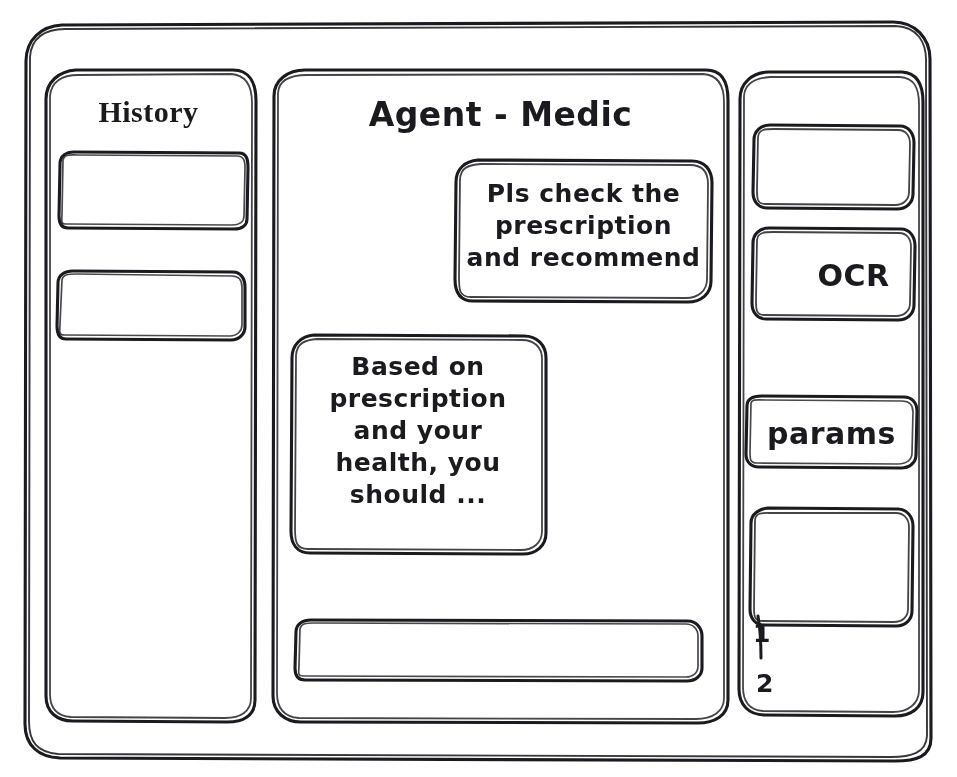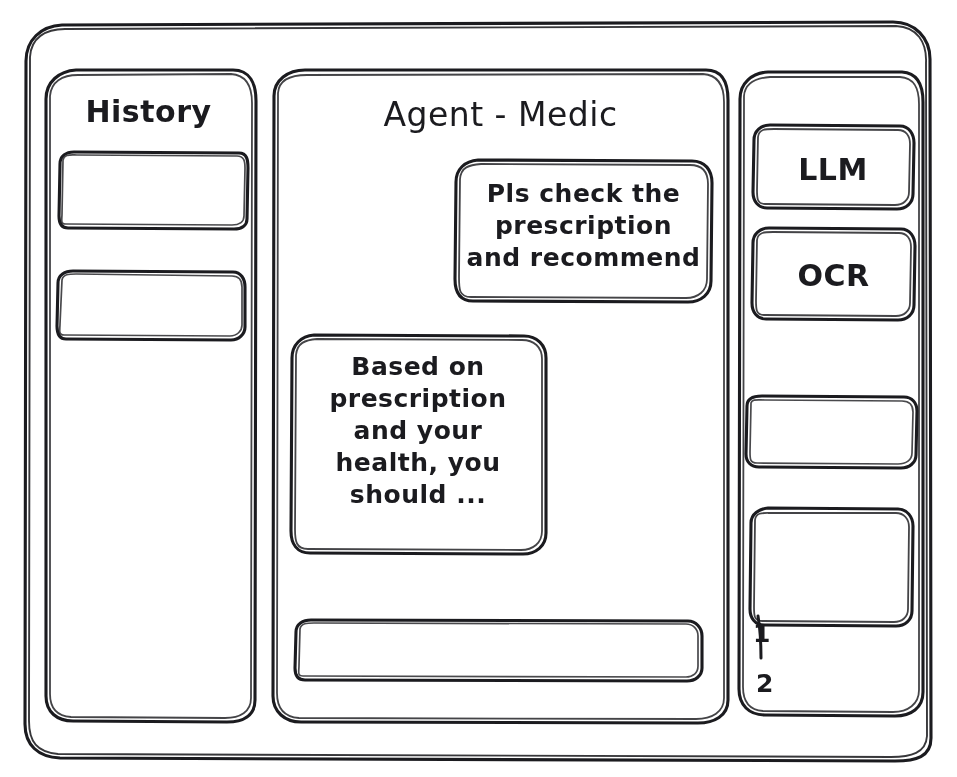--- a/index.html
+++ b/index.html
@@ -36,21 +36,21 @@
     letter-spacing: 0.5px;
     white-space: pre-line;
     user-select: none;
   }
   .panel-title {
     font-size: 30px;
     font-weight: 700;
   }
   .main-title {
     font-size: 33px;
-    font-weight: 400;
+    font-weight: 700;
   }
   .bubble-text {
     font-size: 25px;
     font-weight: 600;
   }
   .chip-text {
     font-size: 30px;
     font-weight: 700;
   }
   .chip-text.two-line {
@@ -140,21 +140,21 @@
                C912 620 905 626 896 626 L764 625 C755 625 750 618 750 609 Z"></path>
       <path d="M755 520 C756 512 763 513 771 513 L896 513 C904 513 909 519 909 527 L908 609
                C908 617 902 622 894 622 L762 621 C754 621 754 615 754 607 Z" stroke-width="1.8" opacity="0.82"></path>
 
       <path d="M758 616 C760 628 761 643 761 658" stroke-width="3"></path>
     </g>
   </svg>
 
   <div class="hit" style="left:46px; top:70px; width:210px; height:652px;"></div>
 
-  <div class="lbl panel-title" style="left:46px; top:93px; width:205px;">History</div>
+  <div class="lbl panel-title" style="left:46px; top:93px; width:205px;font-family:Liberation Serif, serif;">History</div>
 
   <div class="hit" style="left:58px; top:152px; width:190px; height:77px;">
     <div class="lbl bubble-text" style="left:0; top:26px; width:190px;"></div>
   </div>
 
   <div class="hit" style="left:57px; top:271px; width:188px; height:69px;">
     <div class="lbl bubble-text" style="left:0; top:22px; width:188px;"></div>
   </div>
 
   <div class="hit" style="left:273px; top:70px; width:455px; height:653px;"></div>
@@ -174,27 +174,27 @@
 health, you
 should ...</div>
   </div>
 
   <div class="hit" style="left:295px; top:620px; width:407px; height:61px;">
     <div class="lbl bubble-text" style="left:14px; top:16px; width:380px; text-align:left;"></div>
   </div>
 
   <div class="hit" style="left:739px; top:72px; width:184px; height:644px;"></div>
 
-  <div class="hit" style="left:752px; top:125px; width:162px; height:84px;">
-    <div class="lbl chip-text" style="left:0; top:26px; width:162px;">LLM</div>
-  </div>
-
-  <div class="hit" style="left:752px; top:228px; width:183px; height:92px;text-decoration:underline;">
+
+  <div class="hit" style="left:772px; top:228px; width:183px; height:92px;text-decoration:underline;">
     <div class="lbl chip-text" style="left:0; top:29px; width:163px;">OCR</div>
   </div>
 
+  <div class="hit" style="left:746px; top:396px; width:171px; height:72px;">
+    <div class="lbl chip-text" style="left:0; top:19px; width:171px;">params</div>
+  </div>
 
 
   <div class="lbl src-num" style="left:753px; top:618px; width:40px;">1</div>
 
   <div class="lbl src-num" style="left:756px; top:668px; width:40px;">2</div>
 
 </div>
 
 </body></html>

